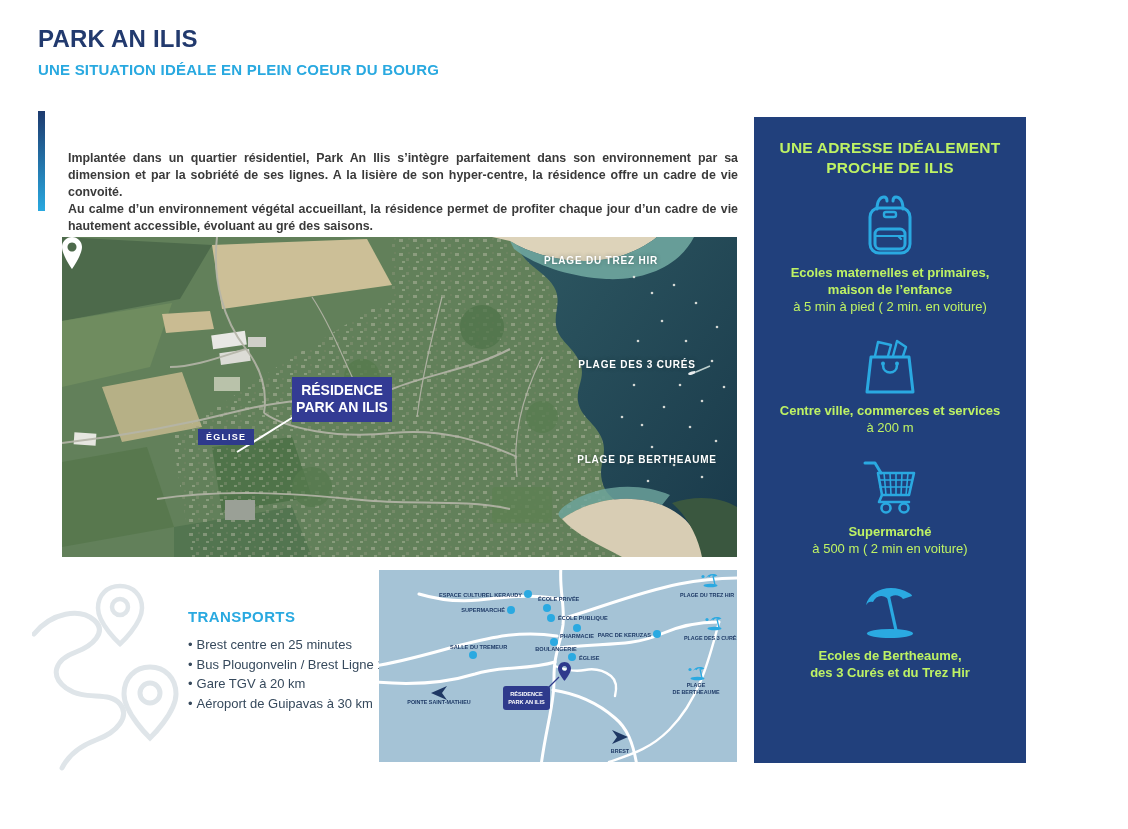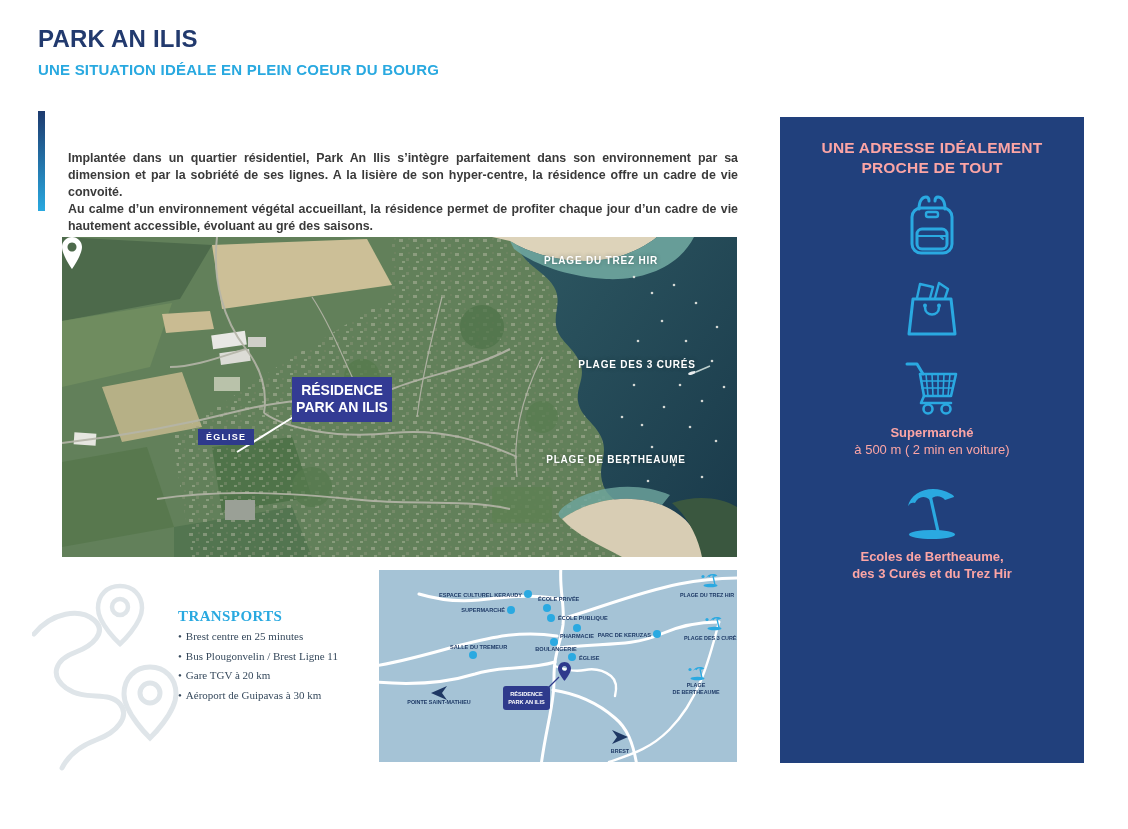--- a/index.html
+++ b/index.html
@@ -18,34 +18,34 @@
   .aerial{position:absolute;left:62px;top:237px;width:675px;height:320px;overflow:hidden;background:#5f7a55;}
   .aerial svg{position:absolute;left:0;top:0;}
   .map-label{position:absolute;transform:translateX(-50%);color:#fff;font-size:10px;font-weight:bold;
              letter-spacing:.8px;white-space:nowrap;text-shadow:0 0 4px rgba(20,40,40,.45);}
   .residence-flag{position:absolute;left:230px;top:140px;width:96px;background:#333b94;color:#fff;
                   text-align:center;font-weight:bold;font-size:14px;line-height:17px;padding:5px 2px 6px;}
   .eglise-flag{position:absolute;left:136px;top:192px;background:#2e3a8c;color:#fff;font-weight:bold;
                font-size:9px;letter-spacing:1.2px;padding:3px 8px;}
   .aerial-pin{position:absolute;left:162px;top:211px;}
   
-  .transports{position:absolute;left:178px;top:608px;width:210px;font-family:Liberation Serif, serif;}
+  .transports{position:absolute;left:188px;top:608px;width:210px;}
   .transports-title{font-size:15px;font-weight:bold;color:#29a9e0;letter-spacing:.4px;}
-  .transports-list{margin-top:2px;font-size:11px;line-height:19.5px;color:#36495c;}
+  .transports-list{margin-top:10px;font-size:13px;line-height:19.5px;color:#36495c;}
   .transports-item .blt{margin-right:4px;}
   
   .route-deco{position:absolute;left:32px;top:572px;}
   
   .local-map{position:absolute;left:379px;top:570px;width:358px;height:192px;background:#a5c3d6;}
   .lm-poi{font:bold 5.6px "Liberation Sans",sans-serif;fill:#1e3a66;}
   .lm-sm{font:bold 5.4px "Liberation Sans",sans-serif;fill:#1e3a66;}
   .lm-res{font:bold 5.6px "Liberation Sans",sans-serif;fill:#ffffff;}
   
-  .sidebar{position:absolute;left:780px;top:117px;width:304px;height:646px;background:#21407c;
-           color:#fca5a5;text-align:center;}
+  .sidebar{position:absolute;left:754px;top:117px;width:272px;height:646px;background:#21407c;
+           color:#bef264;text-align:center;}
   .sb-title{margin-top:21px;font-size:15.5px;font-weight:bold;line-height:20px;letter-spacing:.2px;}
   .sb-icon{display:block;margin:0 auto;}
   .mt-a{margin-top:17px;} .mt-b{margin-top:22px;} .mt-c{margin-top:20px;} .mt-d{margin-top:29px;}
   .sb-text{margin-top:7px;font-size:13px;line-height:17px;}
   .sb-bold{font-weight:bold;}
 </style>
 </head>
 <body>
 
 <div id="page">
@@ -146,21 +146,21 @@
         <circle cx="586" cy="244" r="1.3"></circle>
           <circle cx="560" cy="180" r="1.3"></circle>
           <circle cx="662" cy="150" r="1.3"></circle>
         <ellipse cx="630" cy="136" rx="4" ry="1.5" fill="#ffffff" transform="rotate(-18 630 136)"></ellipse>
         <path d="M 634,135 L 648,129" stroke="#cfe0dd" stroke-width="1.5" fill="none"></path>
       </g>
       <line x1="175" y1="215" x2="233" y2="179" stroke="#ffffff" stroke-width="2"></line>
     </svg>
     <div class="map-label" style="left:539px;top:18px;">PLAGE DU TREZ HIR</div>
     <div class="map-label" style="left:575px;top:122px;">PLAGE DES 3 CURÉS</div>
-    <div class="map-label" style="left:554px;top:217px;text-align:center;">PLAGE DE BERTHEAUME</div>
+    <div class="map-label" style="left:585px;top:217px;text-align:center;">PLAGE DE BERTHEAUME</div>
     <div class="residence-flag">
       <div>RÉSIDENCE</div>
       <div>PARK AN ILIS</div>
     </div>
     <div class="eglise-flag">ÉGLISE</div>
     <svg class="aerial-pin" width="20" height="32" viewBox="0 0 20 32">
       <path fill-rule="evenodd" fill="#ffffff" d="M10,0 C4.5,0 0,4.5 0,10 C0,18 10,32 10,32 C10,32 20,18 20,10 C20,4.5 15.5,0 10,0 Z M10,5.5 A4.5,4.5 0 1,0 10.01,5.5 Z"></path>
     </svg>
   </div>
 
@@ -248,47 +248,57 @@
         <rect x="124" y="116" width="47" height="24" rx="3" fill="#2e3a8c"></rect>
         <text class="lm-res" x="147.5" y="126" text-anchor="middle">RÉSIDENCE</text>
         <text class="lm-res" x="147.5" y="134" text-anchor="middle">PARK AN ILIS</text>
       </g>
     </svg>
   </div>
 
   <div class="sidebar">
     <div class="sb-title">
       <div>UNE ADRESSE IDÉALEMENT</div>
-      <div>PROCHE DE TOUT</div>
+      <div>PROCHE DE ILIS</div>
     </div>
 
     <div>
       <svg class="sb-icon mt-a" width="50" height="62" viewBox="0 0 50 62">
         <g stroke="#2aa9e1" fill="none" stroke-linecap="round" stroke-linejoin="round">
           <path stroke-width="3" d="M 12,14 C 12,5 16,2 19,2 C 21,2 22,3 22,6"></path>
           <path stroke-width="3" d="M 38,14 C 38,5 34,2 31,2 C 29,2 28,3 28,6"></path>
           <rect x="5" y="13" width="40" height="45" rx="9" stroke-width="3"></rect>
           <rect x="19" y="17" width="12" height="5" rx="2" stroke-width="2.4"></rect>
           <rect x="10" y="34" width="30" height="20" rx="5" stroke-width="3"></rect>
           <path stroke-width="2" d="M 10,41 L 40,41 M 33,41 L 36,44"></path>
         </g>
       </svg>
+      <div class="sb-text">
+        <div class="sb-bold">Ecoles maternelles et primaires,</div>
+        <div class="sb-bold">maison de l’enfance</div>
+        <div>à 5 min à pied ( 2 min. en voiture)</div>
+      </div>
     </div>
 
     <div>
       <svg class="sb-icon mt-b" width="52" height="58" viewBox="0 0 52 58">
         <g stroke="#2aa9e1" fill="none" stroke-linecap="round" stroke-linejoin="round">
           <path stroke-width="2.4" d="M 11,19 L 14,5 L 27,8 L 24,19"></path>
           <path stroke-width="2.4" d="M 29,19 L 33,4 L 42,10 L 39,19"></path>
           <path stroke-width="3" d="M 7,20 L 45,20 L 49,55 L 3,55 Z"></path>
           <path stroke-width="2.6" d="M 19,28 C 19,38 33,38 33,28"></path>
         </g>
         <circle cx="19" cy="26.5" r="2" fill="#2aa9e1"></circle>
         <circle cx="33" cy="26.5" r="2" fill="#2aa9e1"></circle>
       </svg>
+      <div class="sb-text">
+        <div class="sb-bold">Centre ville, commerces et services</div>
+        <div class="sb-bold"></div>
+        <div>à 200 m</div>
+      </div>
     </div>
 
     <div>
       <svg class="sb-icon mt-c" width="56" height="60" viewBox="0 0 56 60">
         <g stroke="#2aa9e1" fill="none" stroke-linecap="round" stroke-linejoin="round">
           <path stroke-width="3" d="M 3,7 L 13,7 L 19,17"></path>
           <path stroke-width="2.6" d="M 16,17 L 52,17 L 47,39 L 20,39 Z"></path>
           <path stroke-width="1.6" d="M 22,17 L 24,39 M 28,17 L 29,39 M 34,17 L 34,39 M 40,17 L 39,39 M 46,17 L 44,39"></path>
           <path stroke-width="1.6" d="M 17,24 L 50,24 M 18,31 L 48,31"></path>
           <path stroke-width="2.6" d="M 20,39 L 17,46 L 47,46"></path>

